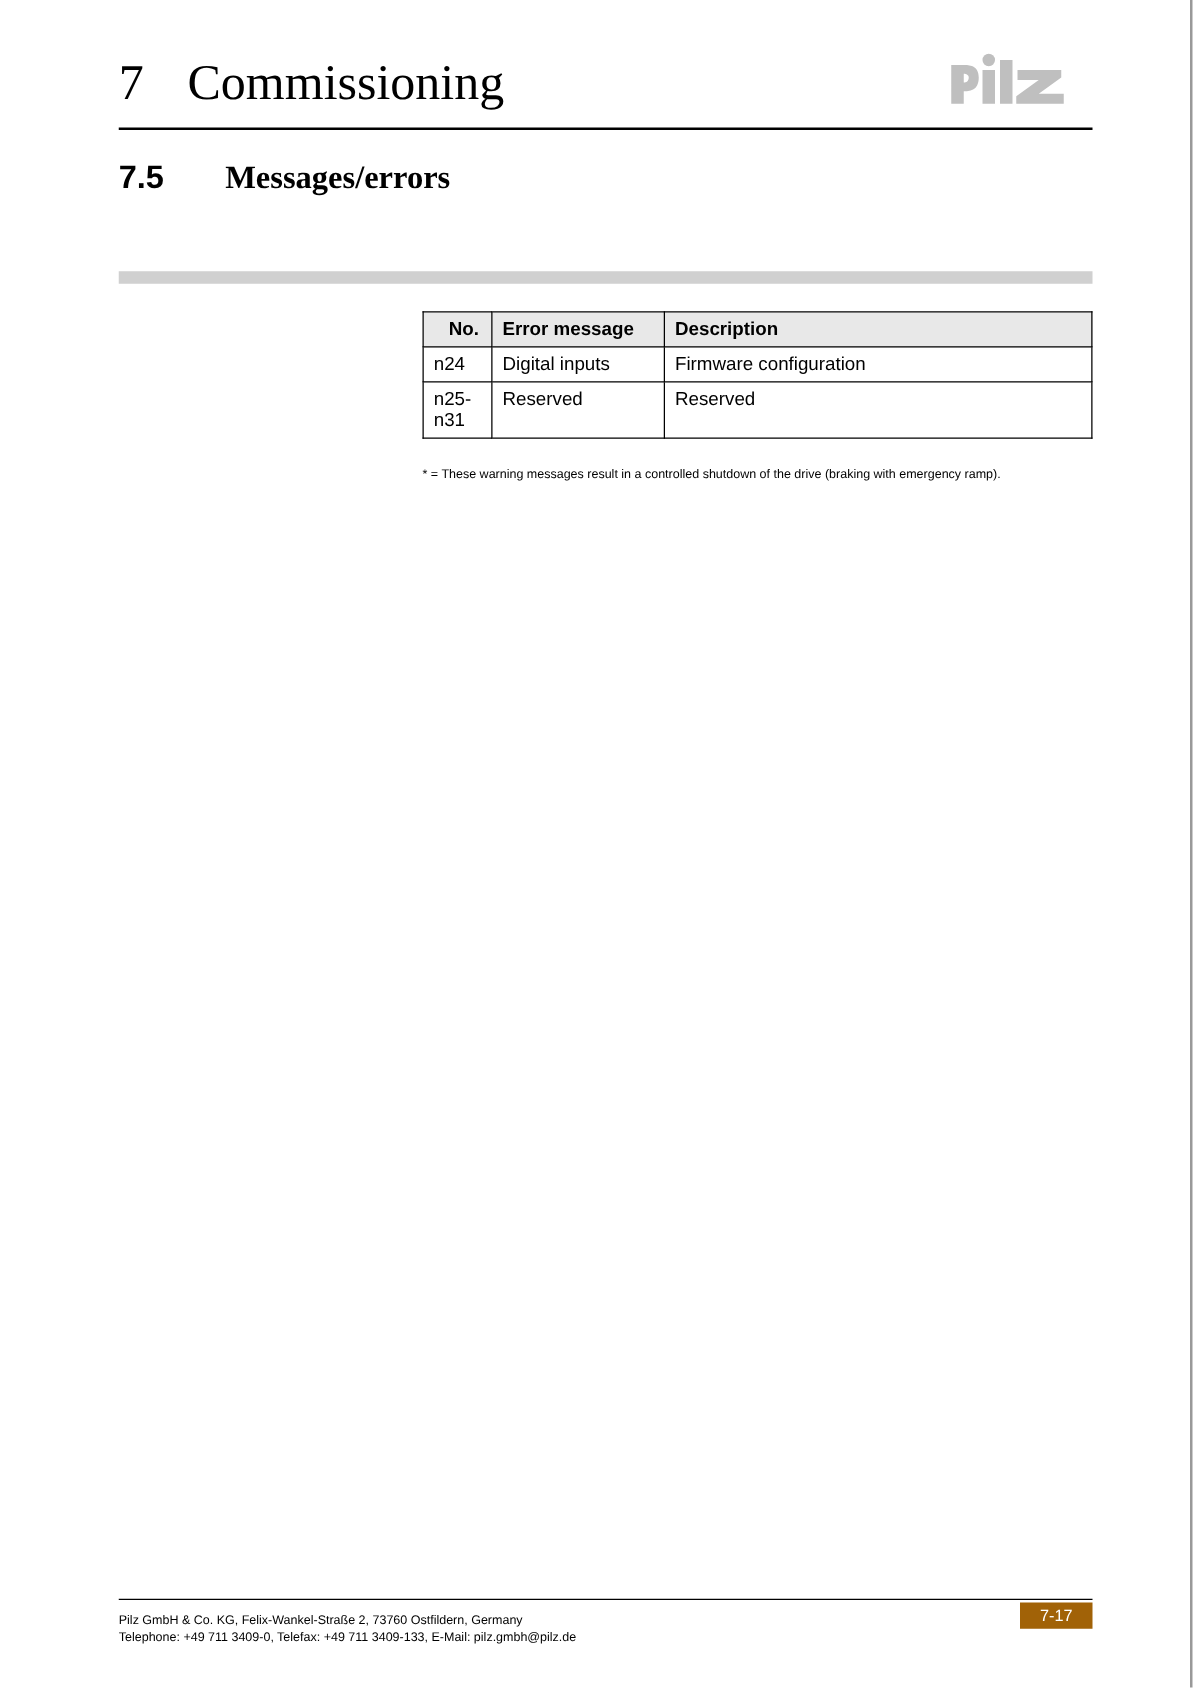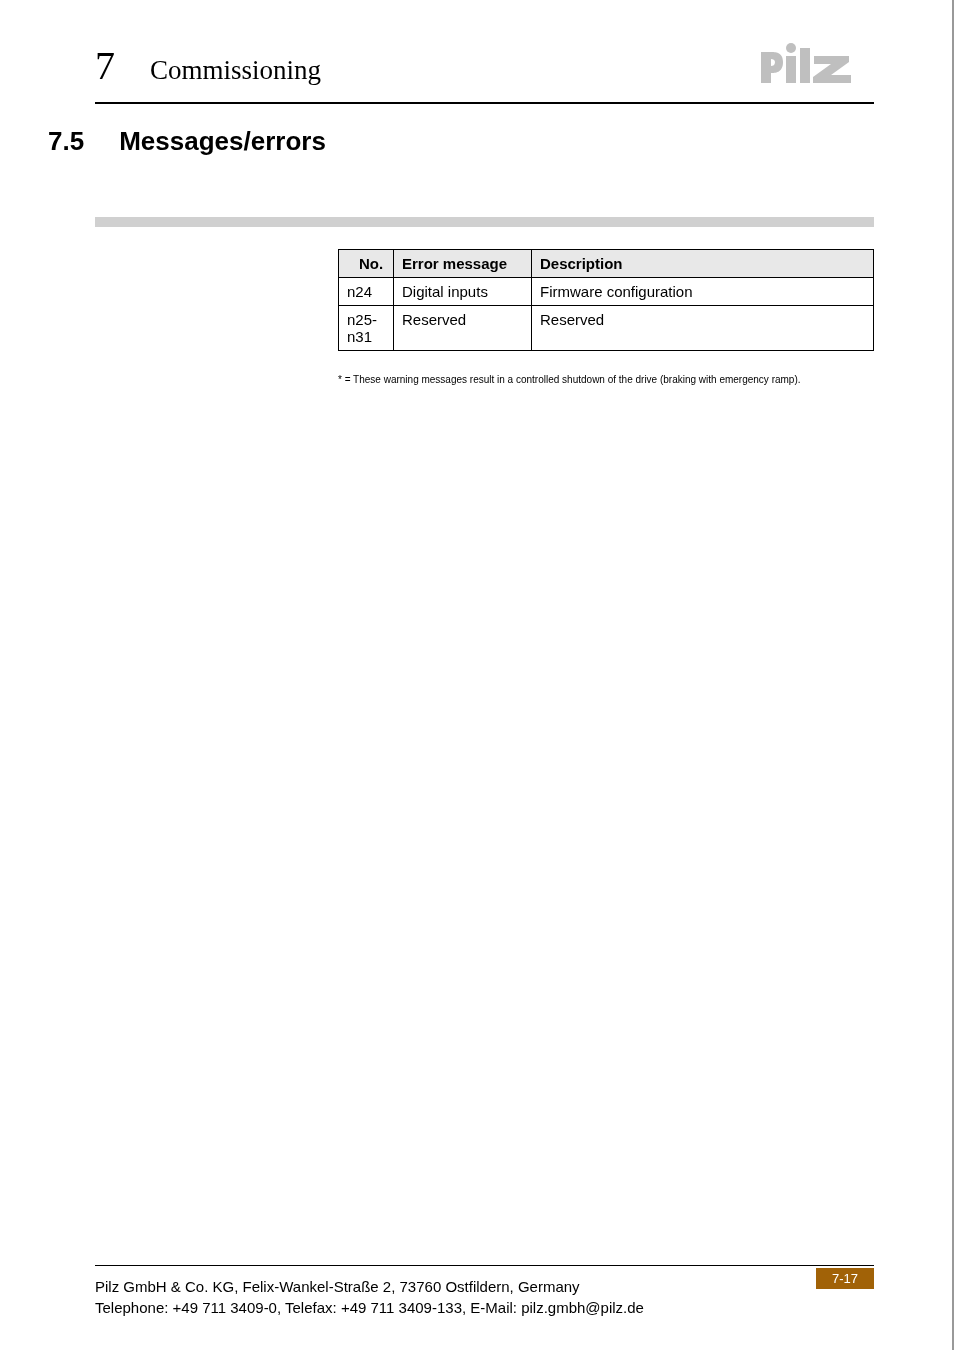--- a/index.html
+++ b/index.html
@@ -37,44 +37,45 @@
       align-items: baseline;
       gap: 35px;
     }
     .chapter-num {
       font-size: 40px;
       font-weight: 300;
       font-family: Georgia, 'Times New Roman', serif;
       color: #000;
     }
     .chapter-title {
-      font-size: 27px;
+      font-size: 40px;
       font-weight: 300;
       font-family: Georgia, 'Times New Roman', serif;
       color: #000;
     }
     .logo {
       width: 110px;
       height: 50px;
     }
     .section-heading {
       display: flex;
       align-items: baseline;
-      gap: 35px;
-      padding: 22px 0 0 48px;
+      gap: 49px;
+      padding: 22px 0 0 95px;
     }
     .section-num {
       font-size: 26px;
       font-weight: bold;
       color: #000;
     }
     .section-title {
       font-size: 26px;
       font-weight: bold;
       color: #000;
+      font-family: Liberation Serif, serif;
     }
     .divider-bar {
       margin: 60px 78px 0 95px;
       height: 10px;
       background: #d0d0d0;
     }
     .content {
       margin: 22px 78px 0 338px;
     }
     table {
@@ -113,21 +114,21 @@
     .footer-line {
       border-top: 1px solid #000;
       margin-bottom: 10px;
     }
     .footer-row {
       display: flex;
       justify-content: space-between;
       align-items: flex-start;
     }
     .footer-text {
-      font-size: 15px;
+      font-size: 10px;
       line-height: 1.4;
       color: #000;
     }
     .page-num {
       background: #a16207;
       color: #fff;
       font-size: 13px;
       padding: 3px 16px;
       margin-top: -8px;
     }

